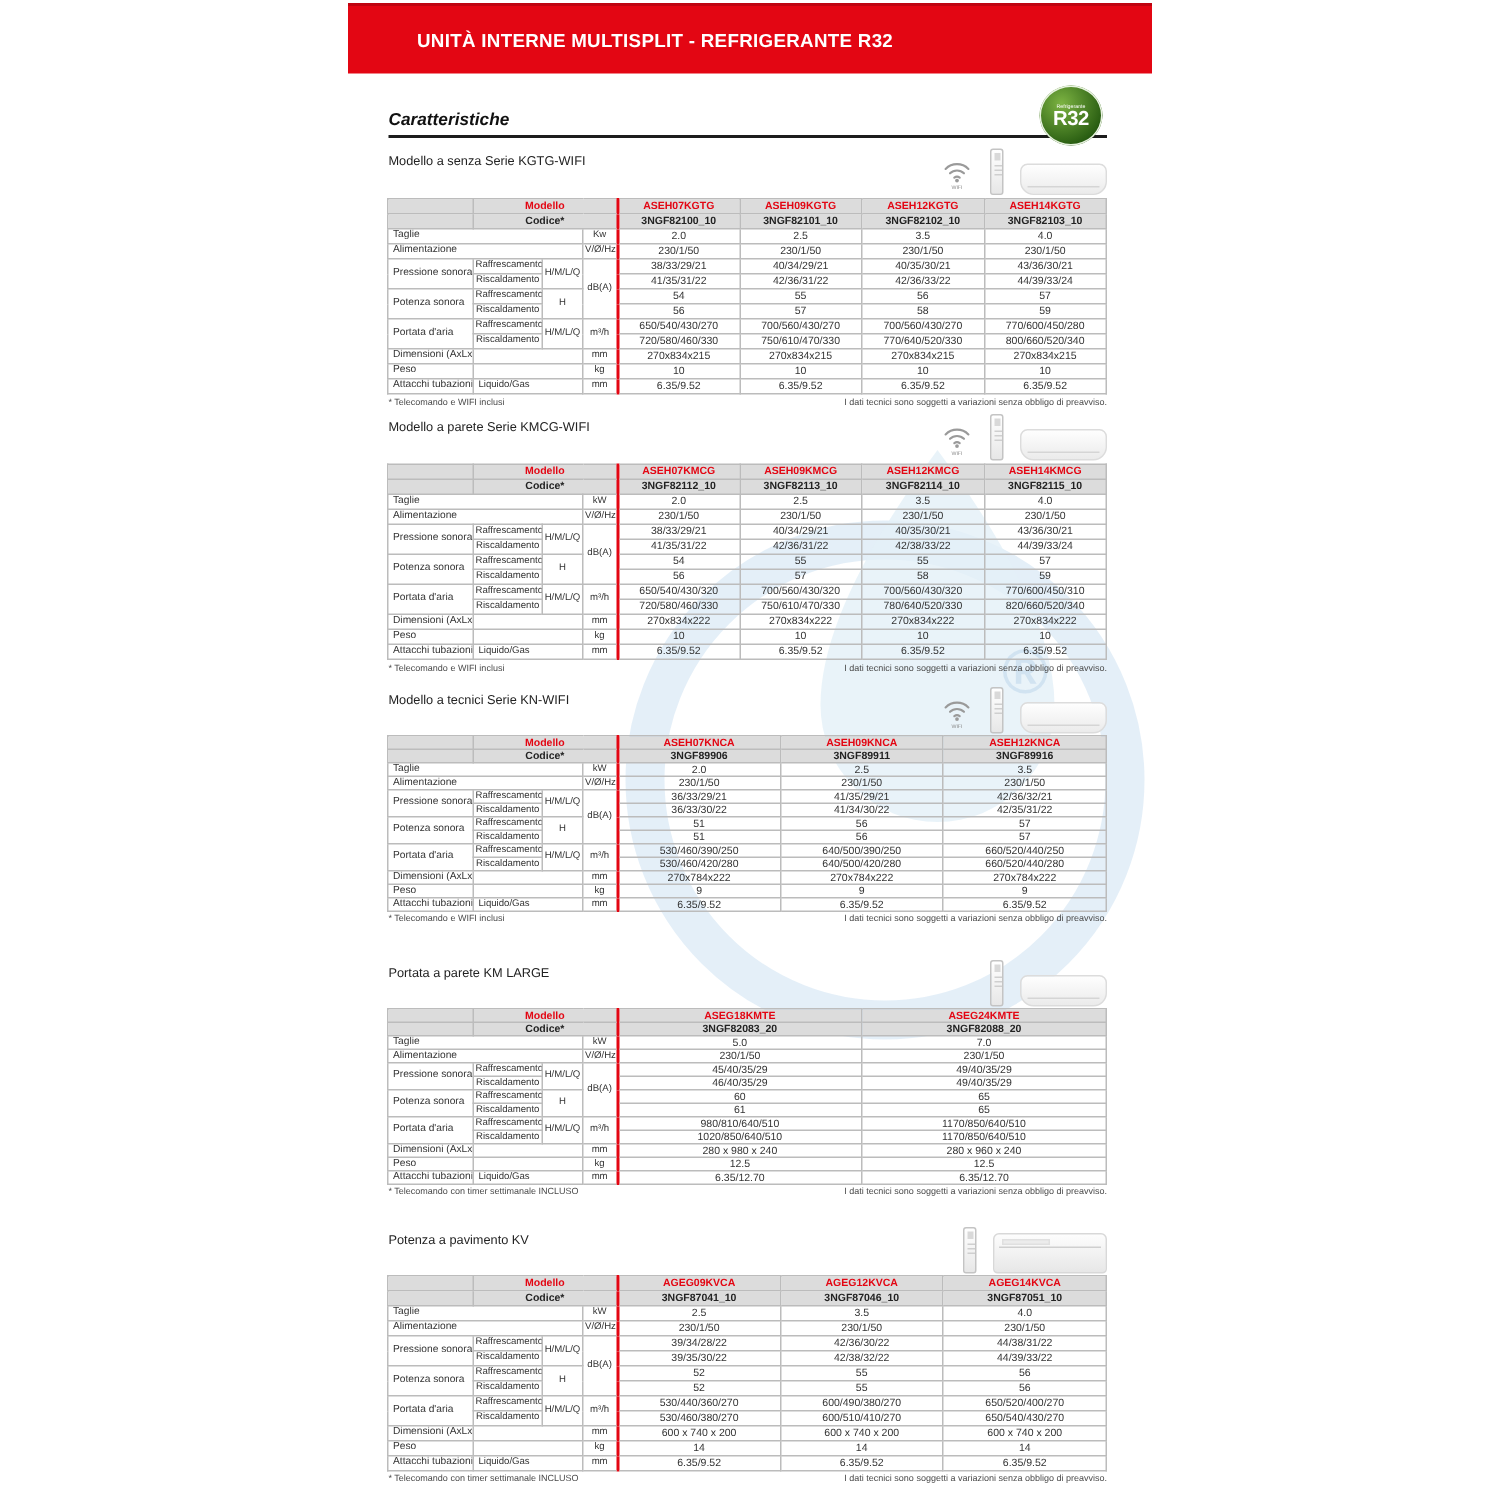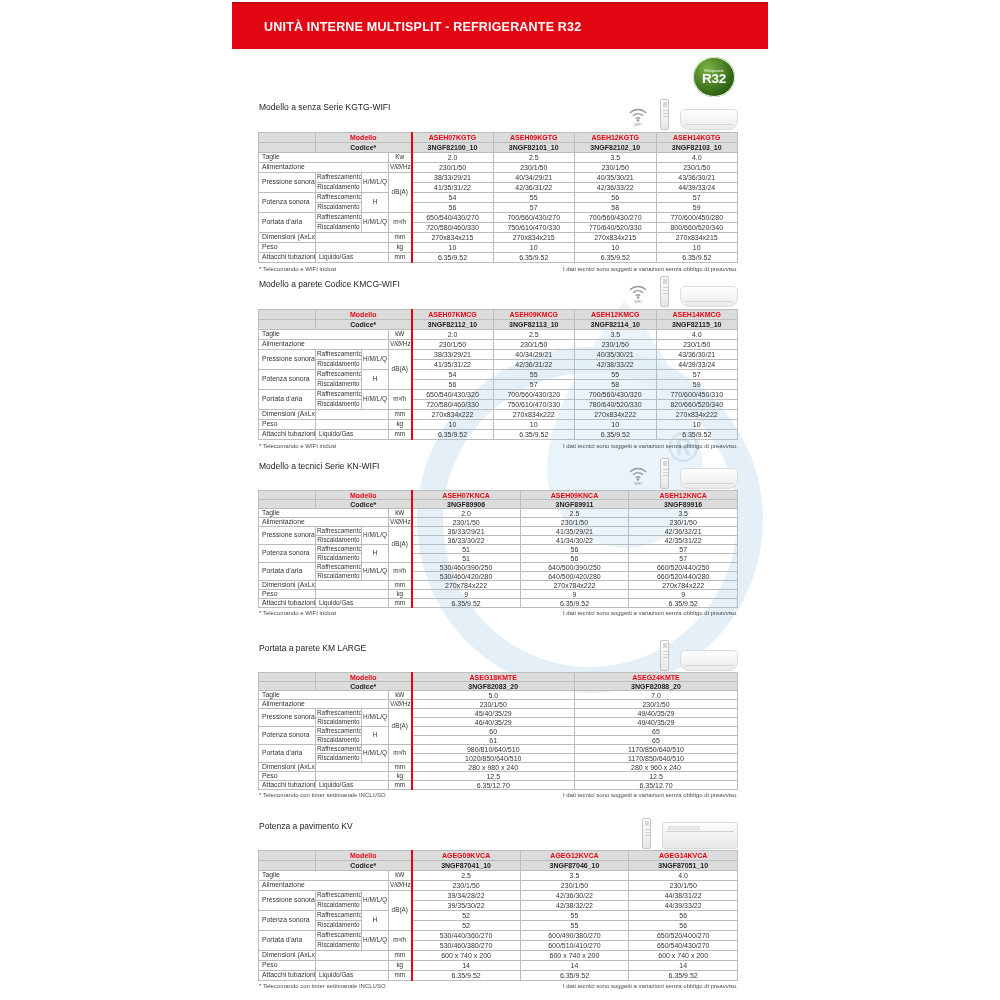--- a/index.html
+++ b/index.html
@@ -1,19 +1,19 @@
 <!DOCTYPE html>
 <html><head>
 <meta charset="utf-8">
 <style>
   *{margin:0;padding:0;box-sizing:border-box}
   html,body{width:1000px;height:1000px;background:#fff;font-family:"Liberation Sans",sans-serif}
   .page{position:absolute;inset:0;overflow:hidden;background:#fff}
   .wm{position:absolute;inset:0;z-index:0}
-  .banner{position:absolute;left:232px;top:2px;width:536px;height:47px;background:#e30613;border-top:2px solid #bf0410;z-index:2;display:flex;align-items:center;padding-left:32px}
+  .banner{position:absolute;left:232px;top:2px;width:536px;height:47px;background:#e30613;border-top:2px solid #bf0410;z-index:2;display:flex;align-items:center;padding-left:46px}
   .banner span{color:#fff;font-weight:bold;font-size:12.5px;letter-spacing:.2px}
   .carat{position:absolute;left:259px;top:74px;width:479px;z-index:2;border-bottom:2px solid #1c1c1c;padding-bottom:4px;font-size:11.5px;font-weight:bold;font-style:italic;color:#111}
   .r32{position:absolute;left:693px;top:57px;width:42px;height:40px;border-radius:50%;z-index:3;background:radial-gradient(circle at 35% 30%,#7cb342,#265a10 75%);display:flex;flex-direction:column;align-items:center;justify-content:center;color:#fff;box-shadow:0 0 0 1px #e8f2e0 inset}
   .r32 .s{font-size:3.5px;line-height:4px}
   .r32 .b{font-size:13.5px;font-weight:bold;line-height:12px;letter-spacing:-.3px}
   .sec-head{position:absolute;left:259px;width:479px;height:36px;z-index:2}
   .sec-title{position:absolute;left:0;top:7px;font-size:8.5px;color:#222}
   .icons{position:absolute;right:0;bottom:1px;display:flex;align-items:flex-end;gap:11px}
   .wifi{display:flex;flex-direction:column;align-items:center;margin-bottom:3px}
   .wifi .t{font-size:3.5px;color:#8a8a8a;margin-top:1px}
@@ -52,20 +52,21 @@
 
   <div class="banner">
     <span>UNITÀ INTERNE MULTISPLIT - REFRIGERANTE R32</span>
   </div>
 
   <div class="r32">
     <span class="s">Refrigerante</span>
     <span class="b">R32</span>
   </div>
 
+  <div class="carat">Caratteristiche</div>
 
   <div id="sections">
       <div class="sec-head" style="top:95px">
     <span class="sec-title">Modello a senza Serie KGTG-WIFI</span>
     <span class="icons">
           <span class="wifi">
       <svg width="22" height="17" viewBox="0 0 24 19">
         <g fill="none" stroke="#9a9a9a" stroke-width="1.6" stroke-linecap="round">
           <path d="M3.5 8.5 a12 12 0 0 1 17 0"></path>
           <path d="M6.8 11.8 a7.4 7.4 0 0 1 10.4 0"></path>
@@ -200,21 +201,21 @@
             <td class="d ">6.35/9.52</td>
             <td class="d ">6.35/9.52</td>
           </tr>
         </tbody>
       </table>
       <div class="fnrow" style="top:266px">
       <span>* Telecomando e WIFI inclusi</span>
       <span>I dati tecnici sono soggetti a variazioni senza obbligo di preavviso.</span>
       </div>
       <div class="sec-head" style="top:272px">
-    <span class="sec-title">Modello a parete Codice KMCG-WIFI</span>
+    <span class="sec-title">Modello a parete Serie KMCG-WIFI</span>
     <span class="icons">
           <span class="wifi">
       <svg width="22" height="17" viewBox="0 0 24 19">
         <g fill="none" stroke="#9a9a9a" stroke-width="1.6" stroke-linecap="round">
           <path d="M3.5 8.5 a12 12 0 0 1 17 0"></path>
           <path d="M6.8 11.8 a7.4 7.4 0 0 1 10.4 0"></path>
           <path d="M10 15 a3.4 3.4 0 0 1 4 0"></path>
         </g>
         <circle cx="12" cy="17.2" r="1.4" fill="#9a9a9a"></circle>
       </svg>

